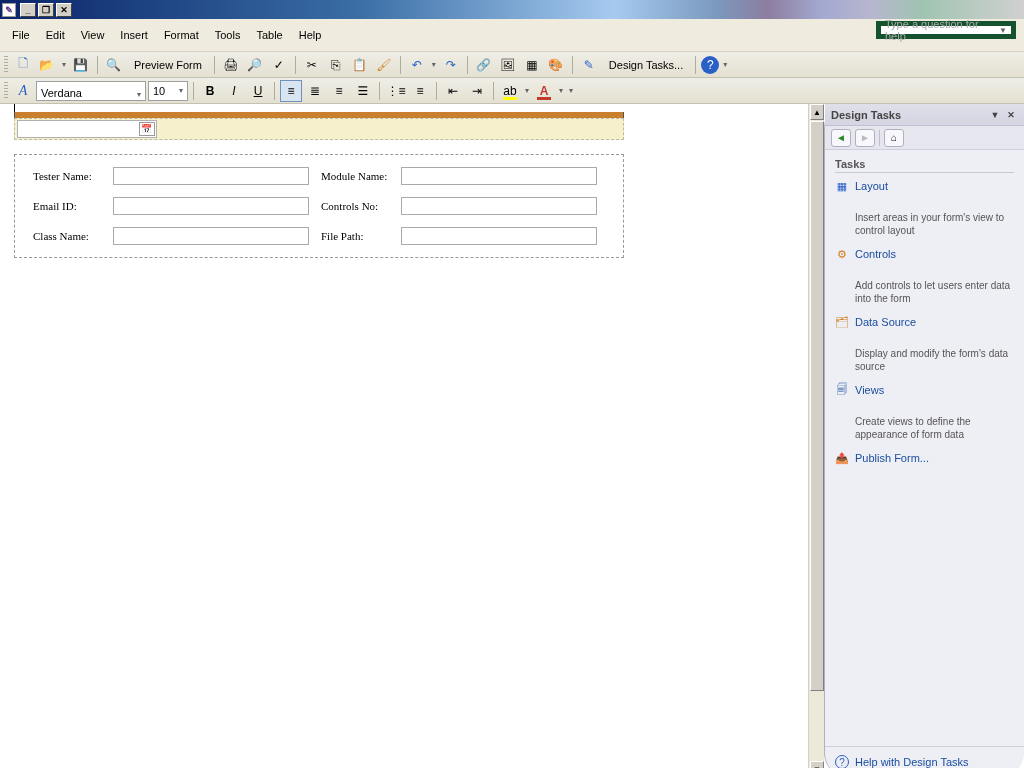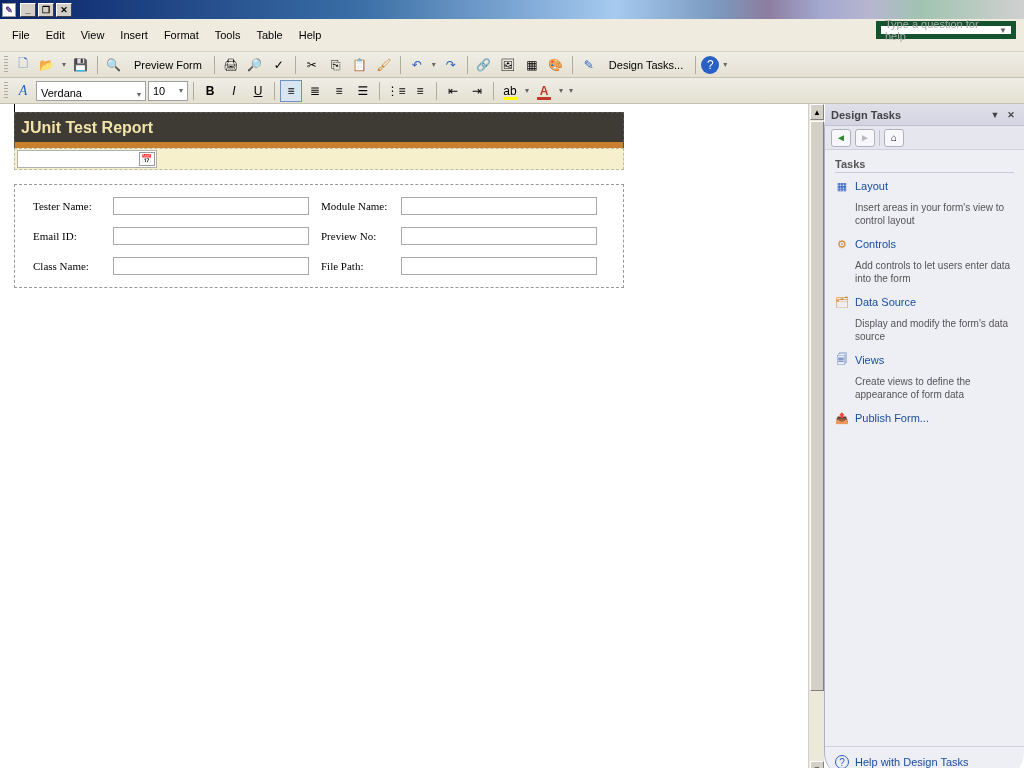--- a/index.html
+++ b/index.html
@@ -43,21 +43,21 @@
 .taskpane-header { height: 22px; background: linear-gradient(#e0e0ea, #d4d4e2); display: flex; align-items: center; padding: 0 6px; font-weight: bold; color: #444; border-bottom: 1px solid #c0c0d0; }
 .taskpane-header .sp { flex:1; }
 .taskpane-header .hbtn { width: 14px; height: 14px; display: inline-flex; align-items:center; justify-content:center; font-size:9px; margin-left: 2px; cursor: default; }
 .taskpane-nav { height: 24px; background: #e6e6ef; display: flex; align-items: center; padding: 0 6px; gap: 4px; border-bottom: 1px solid #d0d0dd; }
 .navbtn { width: 20px; height: 18px; border: 1px solid #b0b0c0; border-radius: 3px; display: inline-flex; align-items:center; justify-content:center; font-size: 10px; background: #f7f7fc; }
 .navbtn.disabled { color: #bbb; }
 .taskpane-body { flex: 1; padding: 8px 10px; overflow: auto; }
 .taskpane-body .section-hdr { font-weight: bold; color: #555; border-bottom: 1px solid #c8c8d6; padding-bottom: 2px; margin-bottom: 6px; }
 .task-item { margin-bottom: 10px; }
 .task-link { color: #1a4ea0; cursor: pointer; display: flex; align-items: center; gap: 6px; }
-.task-desc { color: #555; font-size: 10px; margin-left: 20px; margin-top: 8px; line-height: 1.3; }
+.task-desc { color: #555; font-size: 10px; margin-left: 20px; margin-top: 18px; line-height: 1.3; }
 .task-ico { width: 14px; height: 14px; display: inline-flex; align-items:center; justify-content:center; font-size: 11px; }
 .taskpane-footer { padding: 8px 10px; border-top: 1px solid #d0d0dd; }
 .footer-link { color: #1a4ea0; display: flex; align-items:center; gap: 6px; font-size: 11px; }
 
 
 .form-canvas { position: absolute; left: 14px; top: 8px; width: 612px; }
 .cursor-line { position: absolute; left: 14px; top: 0; width: 1px; height: 12px; background: #000; }
 .report-header { width: 610px; }
 .rh-top { height: 30px; background: #3e3b35; color: #f3e3a8; font: bold 16px Verdana, sans-serif; display: flex; align-items: center; padding: 0 6px; border: 1px dashed #555; border-bottom: none; }
 .rh-orange { height: 6px; background: #c87f2e; border-left: 1px dashed #555; border-right: 1px dashed #555; }
@@ -183,21 +183,20 @@
   <span class="dropdown-caret">▾</span>
   <span class="dropdown-caret">▾</span>
 </div>
 
 <div class="main-area">
   <div class="canvas-area">
     <div class="cursor-line"></div>
     <div class="form-canvas">
 
       <div class="report-header">
-        <div class="rh-top">JUnit Test Report</div>
         <div class="rh-orange"></div>
         <div class="rh-date-row">
           <div class="date-field">
             <span class="cal">📅</span>
           </div>
         </div>
       </div>
 
       <div class="form-section">
         <div class="form-grid">
@@ -207,21 +206,21 @@
           </div>
           <div class="form-row">
             <span class="lbl">Module Name:</span>
             <div class="fld"></div>
           </div>
           <div class="form-row">
             <span class="lbl">Email ID:</span>
             <div class="fld"></div>
           </div>
           <div class="form-row">
-            <span class="lbl">Preview No:</span>
+            <span class="lbl">Controls No:</span>
             <div class="fld"></div>
           </div>
           <div class="form-row">
             <span class="lbl">Class Name:</span>
             <div class="fld"></div>
           </div>
           <div class="form-row">
             <span class="lbl">File Path:</span>
             <div class="fld"></div>
           </div>

